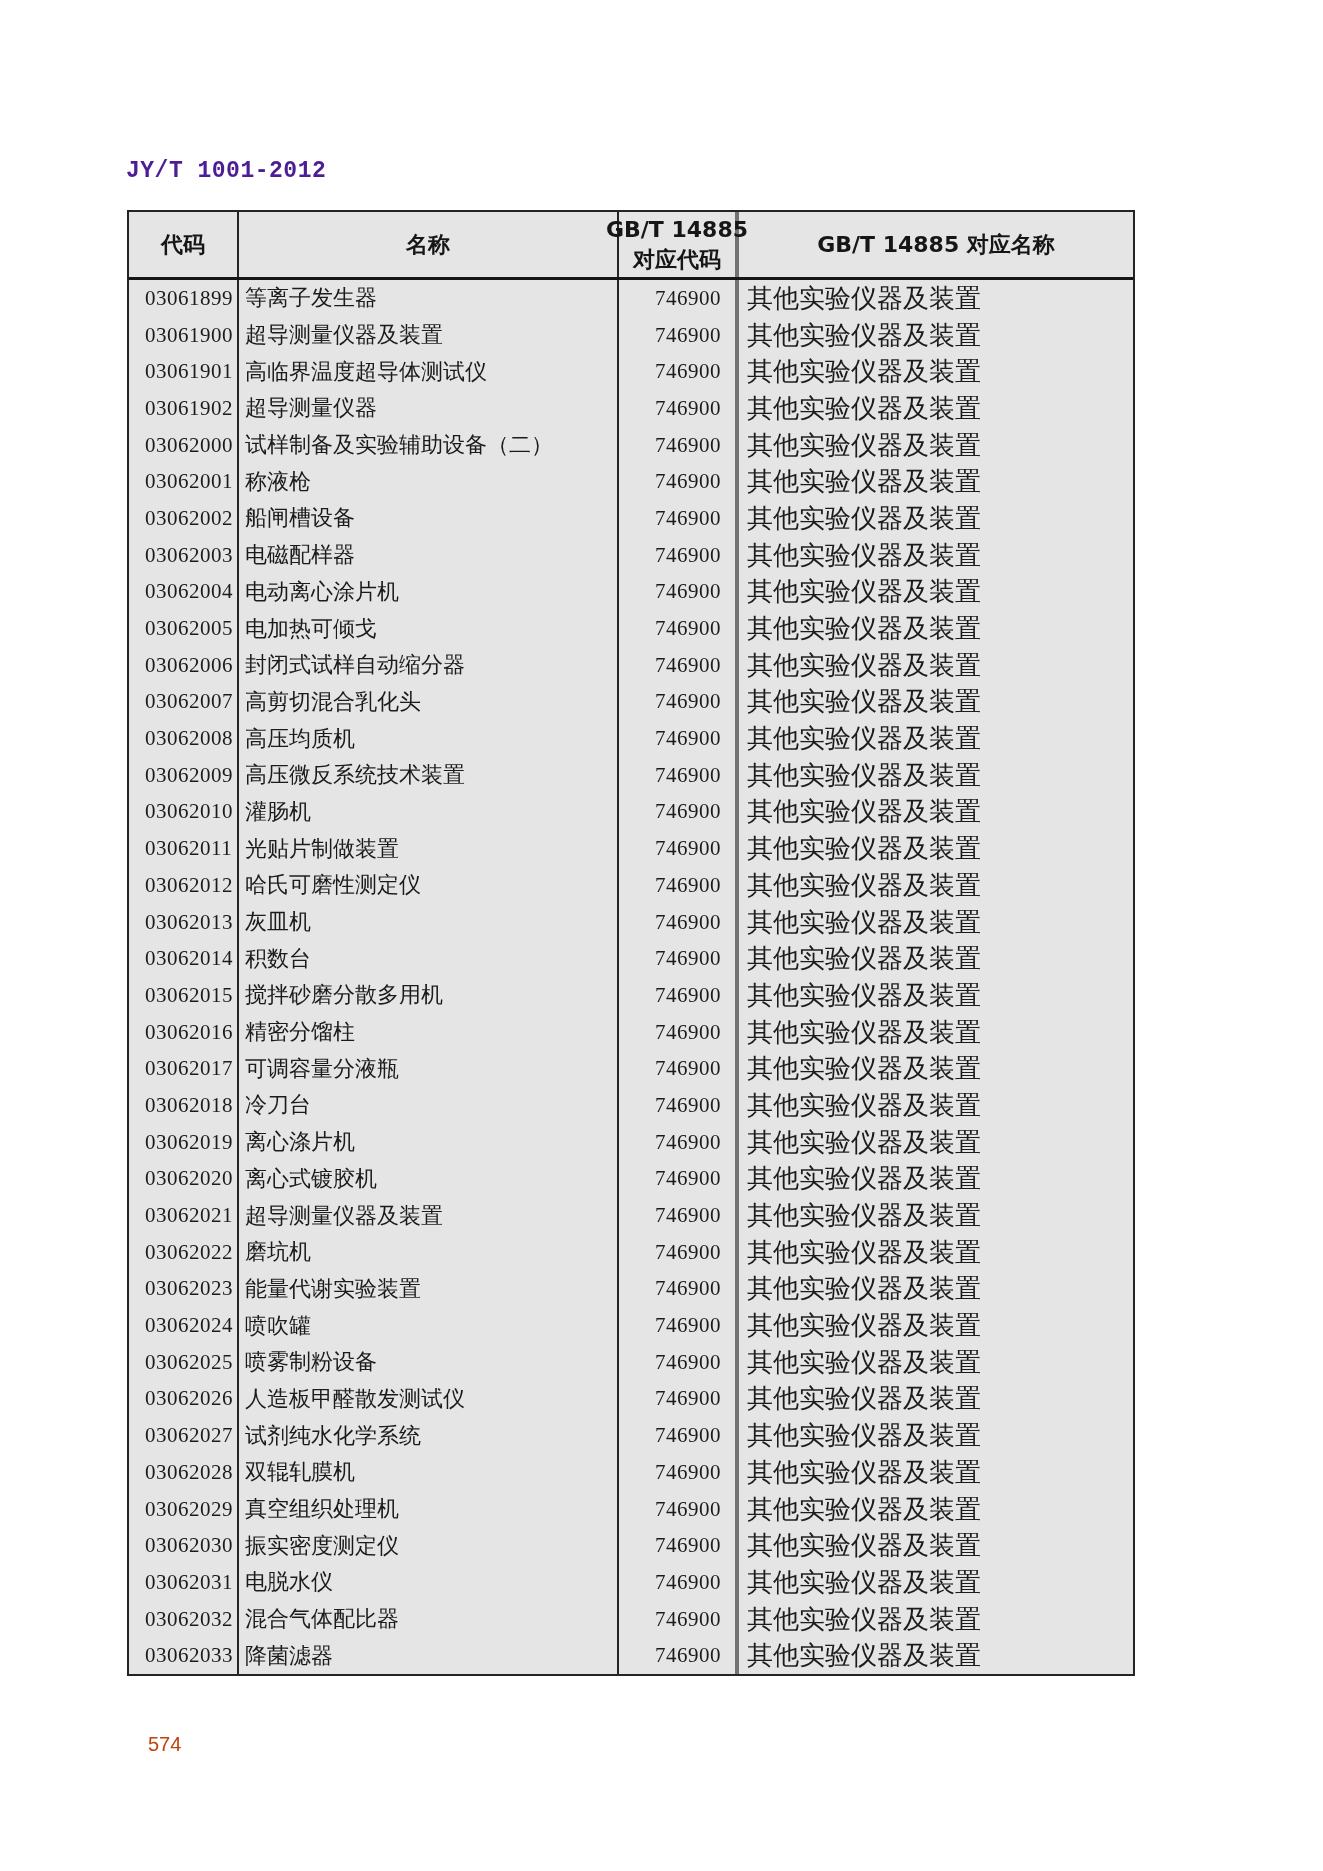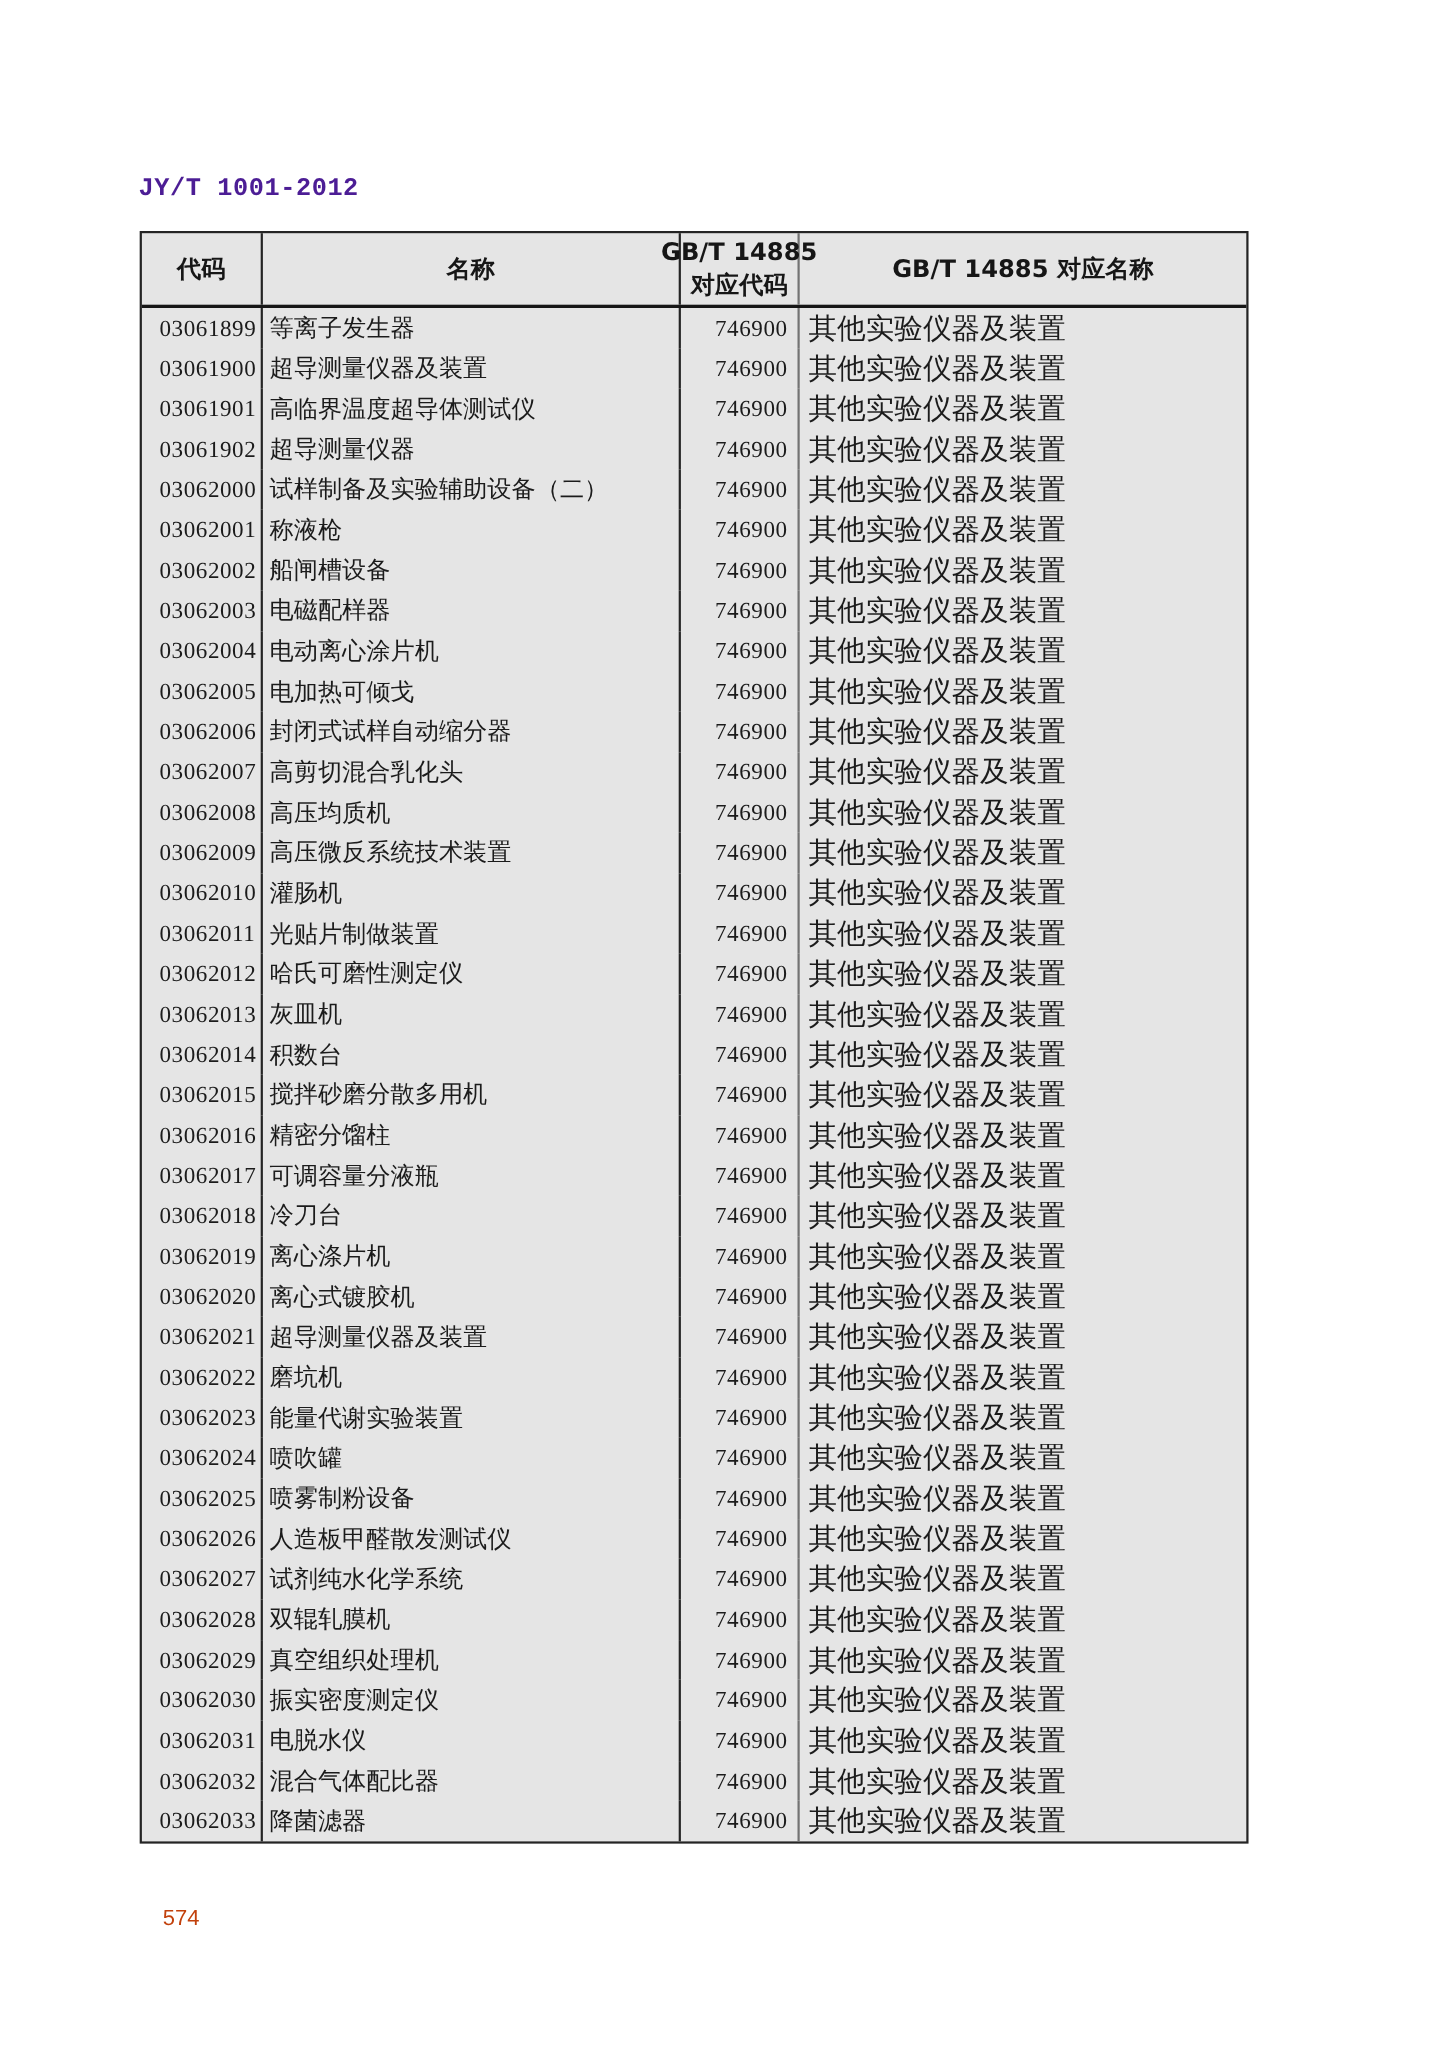--- a/index.html
+++ b/index.html
@@ -38,21 +38,21 @@
     align-items: center;
     justify-content: center;
     text-align: center;
     font-weight: bold;
     font-family: "DejaVu Sans", sans-serif;
     font-size: 22px;
     color: #161616;
   }
   .col-1 { width: 110px; border-right: 2px solid #242424; }
   .col-2 { width: 380px; border-right: 2px solid #242424; font-family: Liberation Mono, monospace; }
-  .col-3 { width: 108px; border-right: 2px solid #737373; justify-content: center; }
+  .col-3 { width: 120px; border-right: 4px solid #737373; justify-content: center; }
   .col-4 { flex: 1; }
   .th-stacked { flex-direction: column; line-height: 30px; }
   .th-line { display: block; white-space: nowrap; }
   .tbody { display: block; }
   .tr {
     display: flex;
     height: 36.7px;
   }
   .td {
     display: flex;

